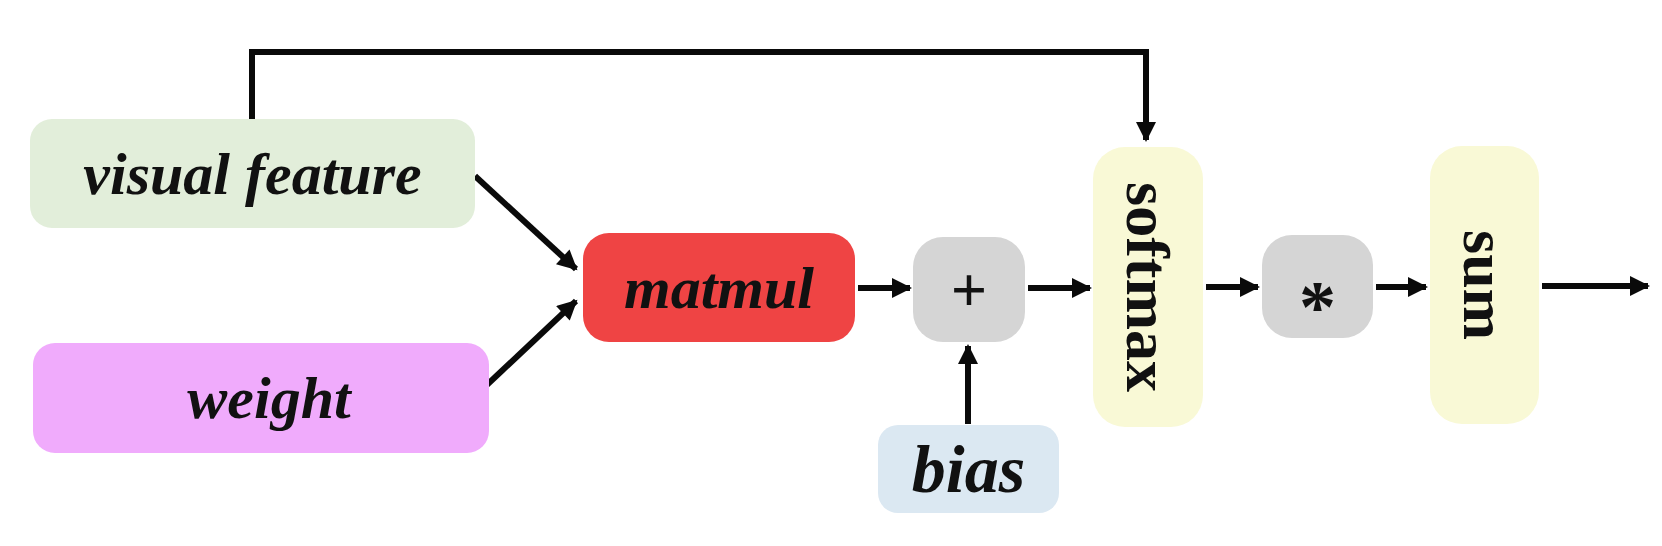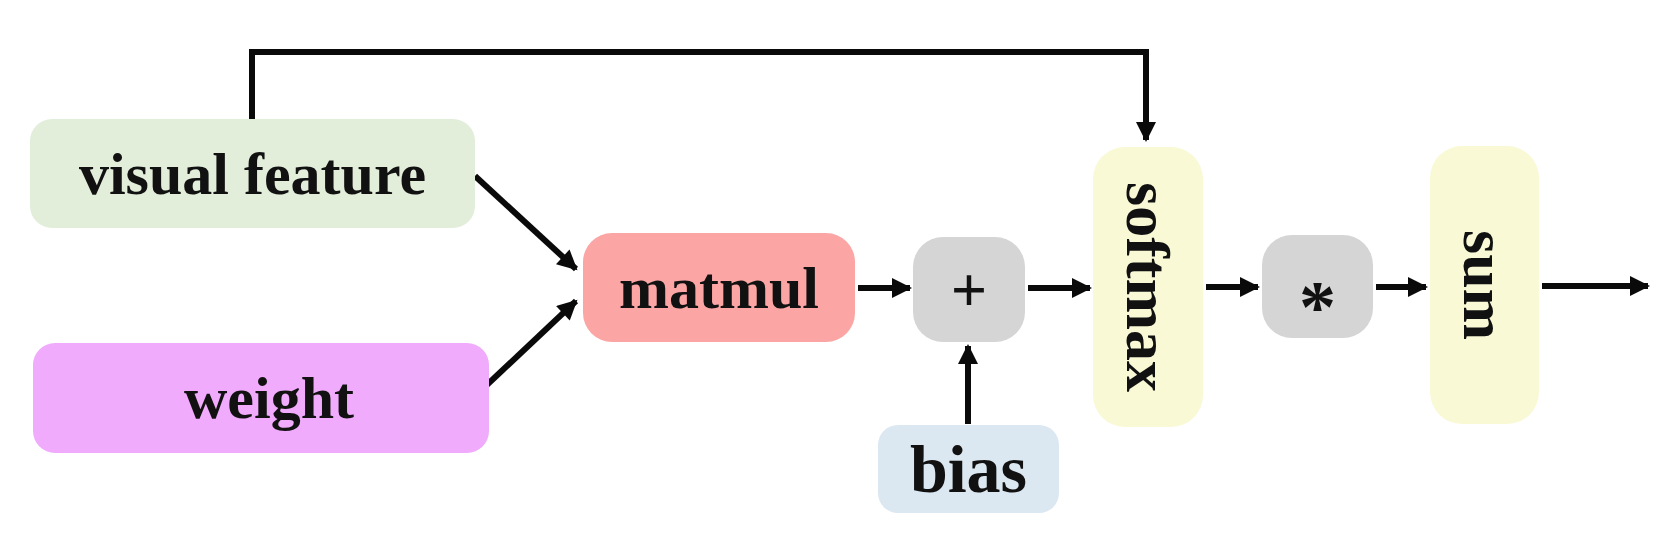--- a/index.html
+++ b/index.html
@@ -27,20 +27,21 @@
     align-items: center;
     justify-content: center;
     color: #111111;
     font-weight: 700;
   }
   .node-label {
     font-size: 60px;
     font-weight: 700;
     line-height: 1;
     white-space: nowrap;
+    font-style: italic;
   }
   .node-label-vertical {
     writing-mode: vertical-rl;
     text-orientation: mixed;
     font-size: 62px;
     font-weight: 700;
     line-height: 1;
     white-space: nowrap;
   }
   .op-label {
@@ -97,21 +98,21 @@
   </svg>
 
   <div class="node" id="n-visual-feature" style="background-color: rgb(226, 238, 218);">
     <span class="node-label">visual feature</span>
   </div>
 
   <div class="node" id="n-weight" style="background-color: #f0abfc; padding-left: 16px;">
     <span class="node-label">weight</span>
   </div>
 
-  <div class="node" id="n-matmul" style="background-color: #fca5a5; border-radius: 29px;">
+  <div class="node" id="n-matmul" style="background-color: #ef4444;">
     <span class="node-label">matmul</span>
   </div>
 
   <div class="node" id="n-plus" style="background-color: rgb(213, 213, 213);">
     <span class="op-label">+</span>
   </div>
 
   <div class="node" id="n-bias" style="background-color: rgb(219, 232, 242);">
     <span class="node-label label-small">bias</span>
   </div>

